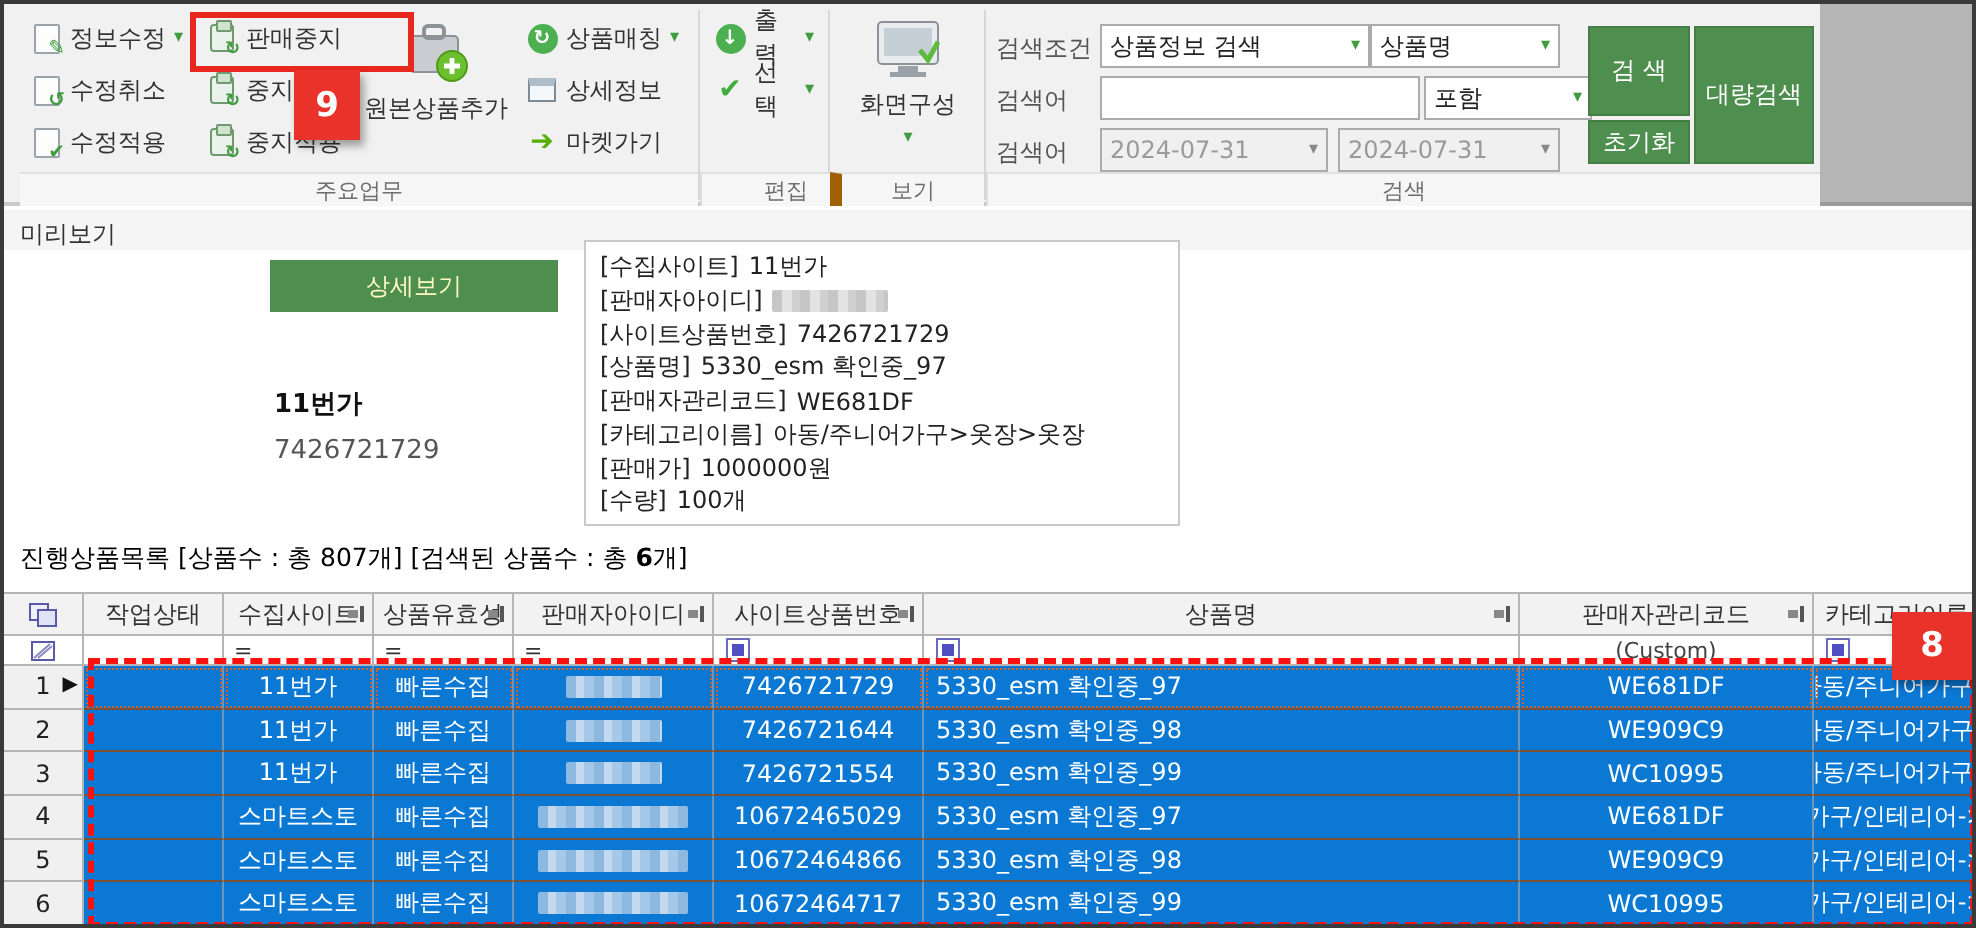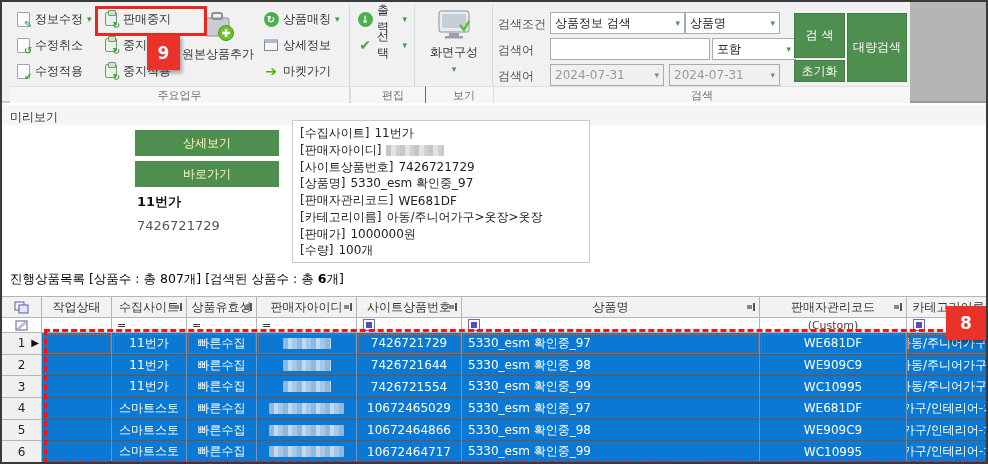--- a/index.html
+++ b/index.html
@@ -235,29 +235,28 @@
     <div class="combo disabled" style="left:667px; top:62px; width:111px;">
       <span>2024-07-31</span>
       <span class="ddarrow gray">▾</span>
     </div>
     <div class="gbtn" style="left:792px; top:11px; width:51px; height:45px;">검 색</div>
     <div class="gbtn" style="left:792px; top:58px; width:51px; height:22px;">초기화</div>
     <div class="gbtn" style="left:845px; top:11px; width:60px; height:69px;">대량검색</div>
 
     <div class="rstrip" style="left:8px; width:339px;">주요업무</div>
     <div class="rstrip" style="left:348px; width:85px; border-left:1px solid #ddd;">편집</div>
-    <div class="rstrip" style="left:423px; width:77px; border-left:1px solid #a16207;">보기</div>
+    <div class="rstrip" style="left:413px; width:77px; border-left:6px solid #a16207;">보기</div>
     <div class="rstrip" style="left:491px; width:417px; border-left:1px solid #ddd;">검색</div>
   </div>
   <div id="ribbon-right-gap"></div>
 
   <div id="preview-strip"></div>
   <span id="preview-label">미리보기</span>
   <div class="pbtn" style="top:128px;">상세보기</div>
-  <div class="pbtn" style="top:159px;">바로가기</div>
   <div id="preview-site">11번가</div>
   <div id="preview-no">7426721729</div>
 
   <div id="detail-box">
     <div class="dline">
         <span>[수집사이트]</span>
         <span>11번가</span>
       </div>
     <div class="dline">
         <span>[판매자아이디]</span>

